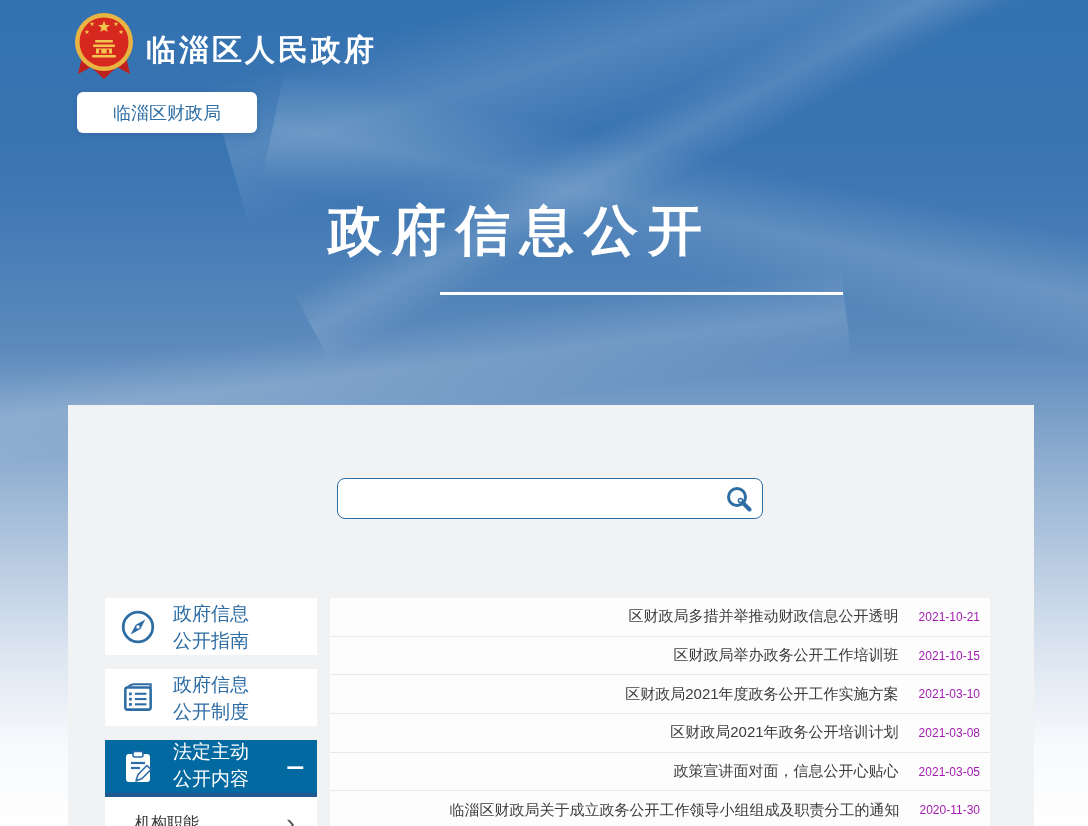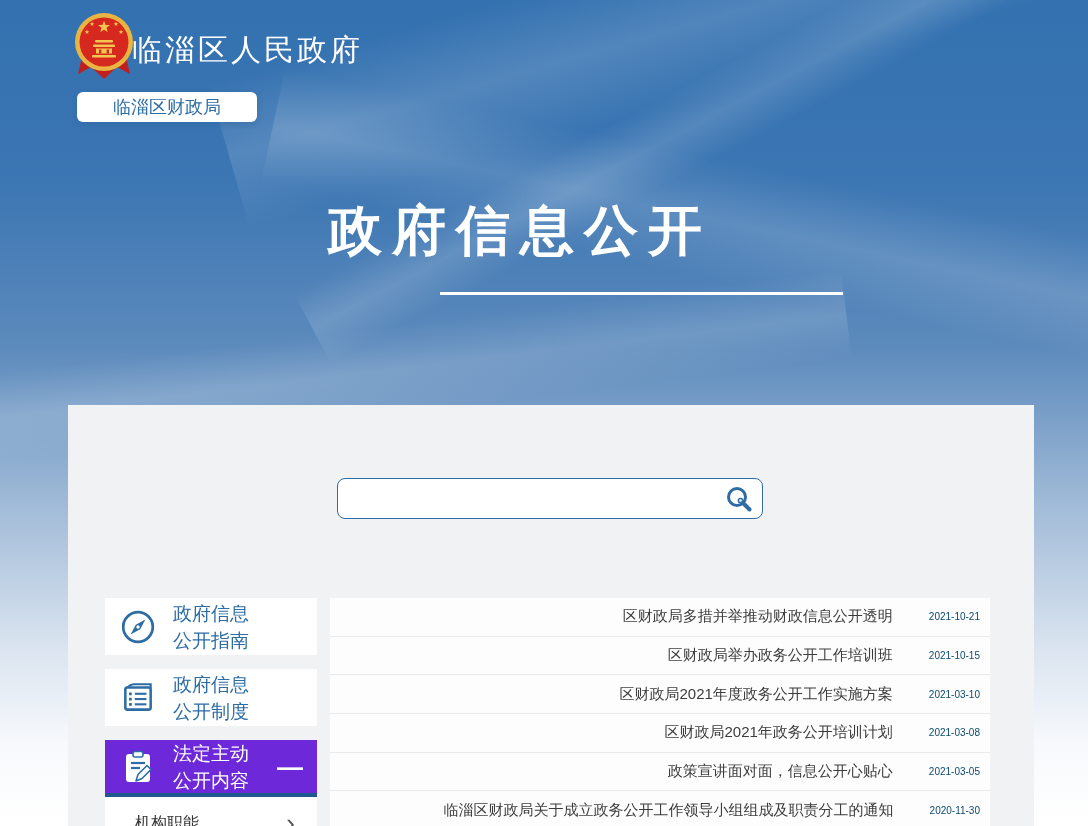--- a/index.html
+++ b/index.html
@@ -15,23 +15,23 @@
   .decor { position:absolute; inset:0; overflow:hidden; z-index:0; }
   .swoosh { position:absolute;
     background:linear-gradient(180deg, rgba(255,255,255,0) 0%, rgba(255,255,255,0.14) 50%, rgba(255,255,255,0) 100%); }
   .s1 { top:-70px; right:-220px; width:1100px; height:150px; transform:rotate(-16deg); }
   .s2 { top:30px;  right:-260px; width:1100px; height:80px;  transform:rotate(-28deg); }
   .s3 { top:190px; left:260px;  width:1200px; height:120px; transform:rotate(12deg); }
   .s4 { top:330px; left:-150px; width:1000px; height:90px;  transform:rotate(-7deg); }
 
   
   .logo { position:absolute; left:73px; top:11px; z-index:3; cursor:pointer; }
-  .site-title { position:absolute; left:132px; top:30px; z-index:3;
-    font-size:30px; font-weight:normal; color:#ffffff; letter-spacing:3px; }
-  .bureau-tab { position:absolute; left:77px; top:92px; width:180px; height:30px; z-index:3;
+  .site-title { position:absolute; left:146px; top:30px; z-index:3;
+    font-size:30px; font-weight:bold; color:#ffffff; letter-spacing:3px; }
+  .bureau-tab { position:absolute; left:77px; top:92px; width:180px; height:41px; z-index:3;
     background:#ffffff; border-radius:6px; box-shadow:0 2px 6px rgba(20,60,110,.18);
     display:flex; align-items:center; justify-content:center;
     color:#2e6da4; font-size:18px; cursor:pointer; }
   .hero-title { position:absolute; left:0; top:186px; width:1040px; z-index:3;
     text-align:center; font-size:54px; line-height:88px; font-weight:bold;
     color:#ffffff; letter-spacing:10px; }
   .hero-underline { position:absolute; left:440px; top:292px; width:403px; height:3px;
     background:#ffffff; z-index:3; }
 
   
@@ -47,35 +47,35 @@
   .search-btn { width:46px; height:100%; border:none; background:transparent;
     display:flex; align-items:center; justify-content:center; cursor:pointer; }
 
   
   .sidebar { position:absolute; left:37px; top:193px; width:212px; }
   .side-item { display:flex; align-items:center; height:57px; background:#ffffff;
     margin-bottom:14px; padding-left:12px; cursor:pointer; }
   .side-icon { width:42px; height:42px; flex:none;
     display:flex; align-items:center; justify-content:center; }
   .side-label { margin-left:14px; font-size:19px; line-height:27px; color:#2e6da4; white-space:nowrap; }
-  .side-item.active { background:#6d28d9; border-bottom:4px solid #20598f; margin-bottom:0; }
+  .side-item.active { background:#0369a1; border-bottom:4px solid #20598f; margin-bottom:0;font-family:Liberation Mono, monospace; }
   .side-item.active .side-label { color:#ffffff; }
   .collapse-glyph { margin-left:auto; margin-right:14px; color:#ffffff;
     font-size:26px; font-weight:bold; line-height:26px; }
   .side-sub { display:flex; align-items:center; height:52px; background:#ffffff;
     padding:0 22px 0 30px; cursor:pointer; }
   .side-sub-label { font-size:16px; color:#333333; }
   .side-sub .chevron { margin-left:auto; font-size:26px; line-height:20px; color:#555555; }
 
   
   .article-list { position:absolute; left:262px; top:193px; width:660px; background:#fdfdfe; }
   .article-row { display:flex; align-items:center; justify-content:flex-end;
     height:38.7px; padding:0 10px 0 12px; border-bottom:1px solid #e8e9ea; cursor:pointer; }
   .article-title { font-size:15px; color:#3c3c3c; white-space:nowrap; overflow:hidden; }
-  .article-date { font-size:10px; color:#0c4a6e; flex:none; margin-left:36px; }
+  .article-date { font-size:12px; color:#a21caf; flex:none; margin-left:20px; }
 </style>
 </head>
 <body>
 
 <div class="page">
 
   <div class="decor">
     <div class="swoosh s1"></div>
     <div class="swoosh s2"></div>
     <div class="swoosh s3"></div>

